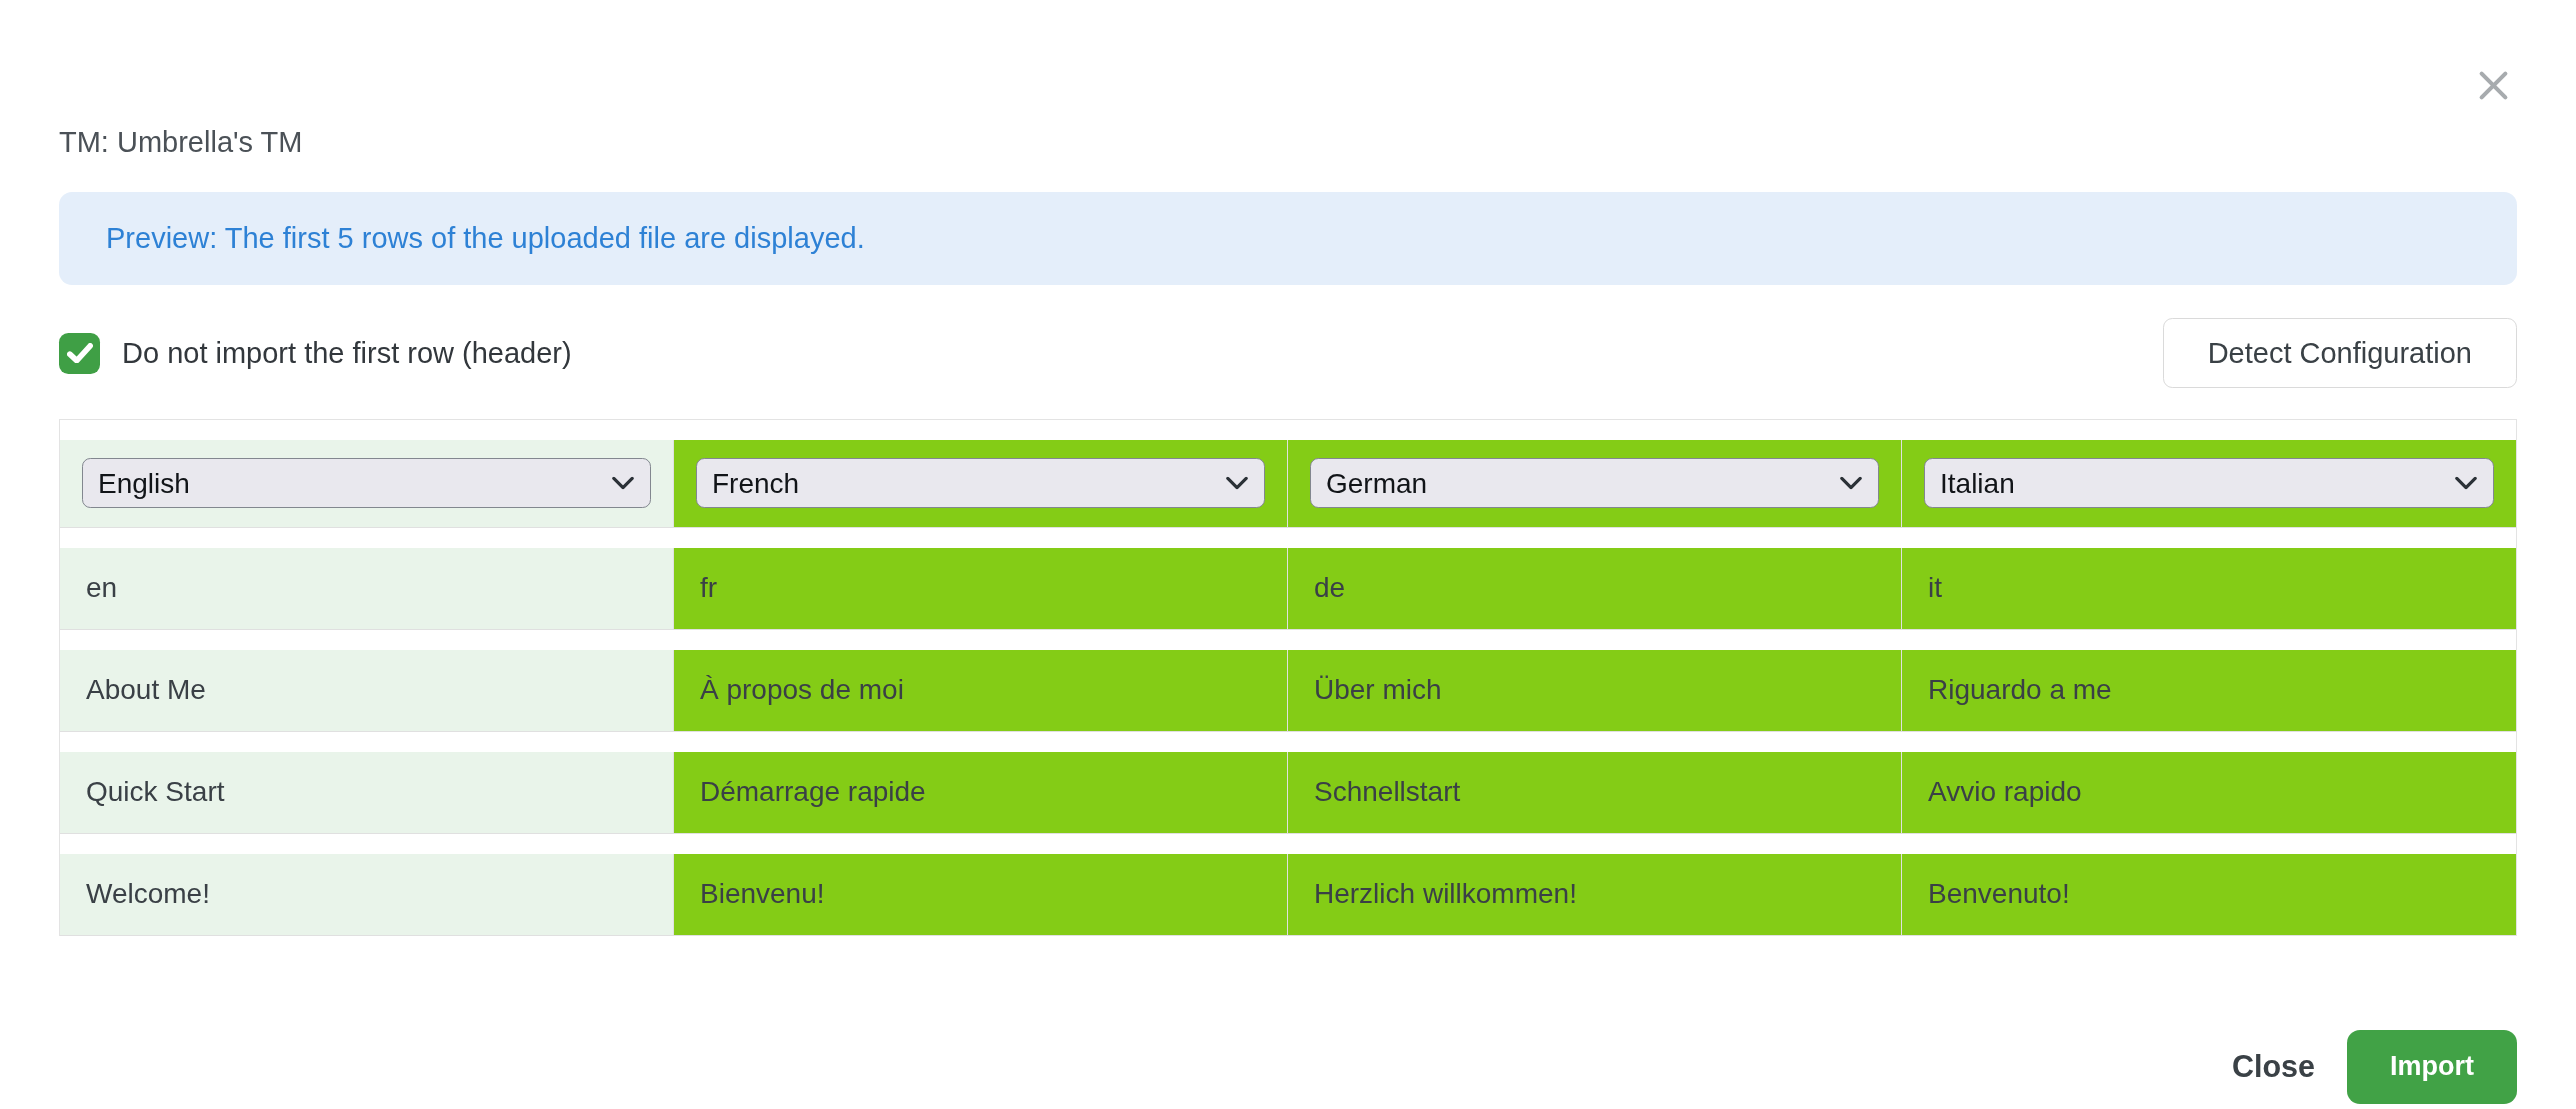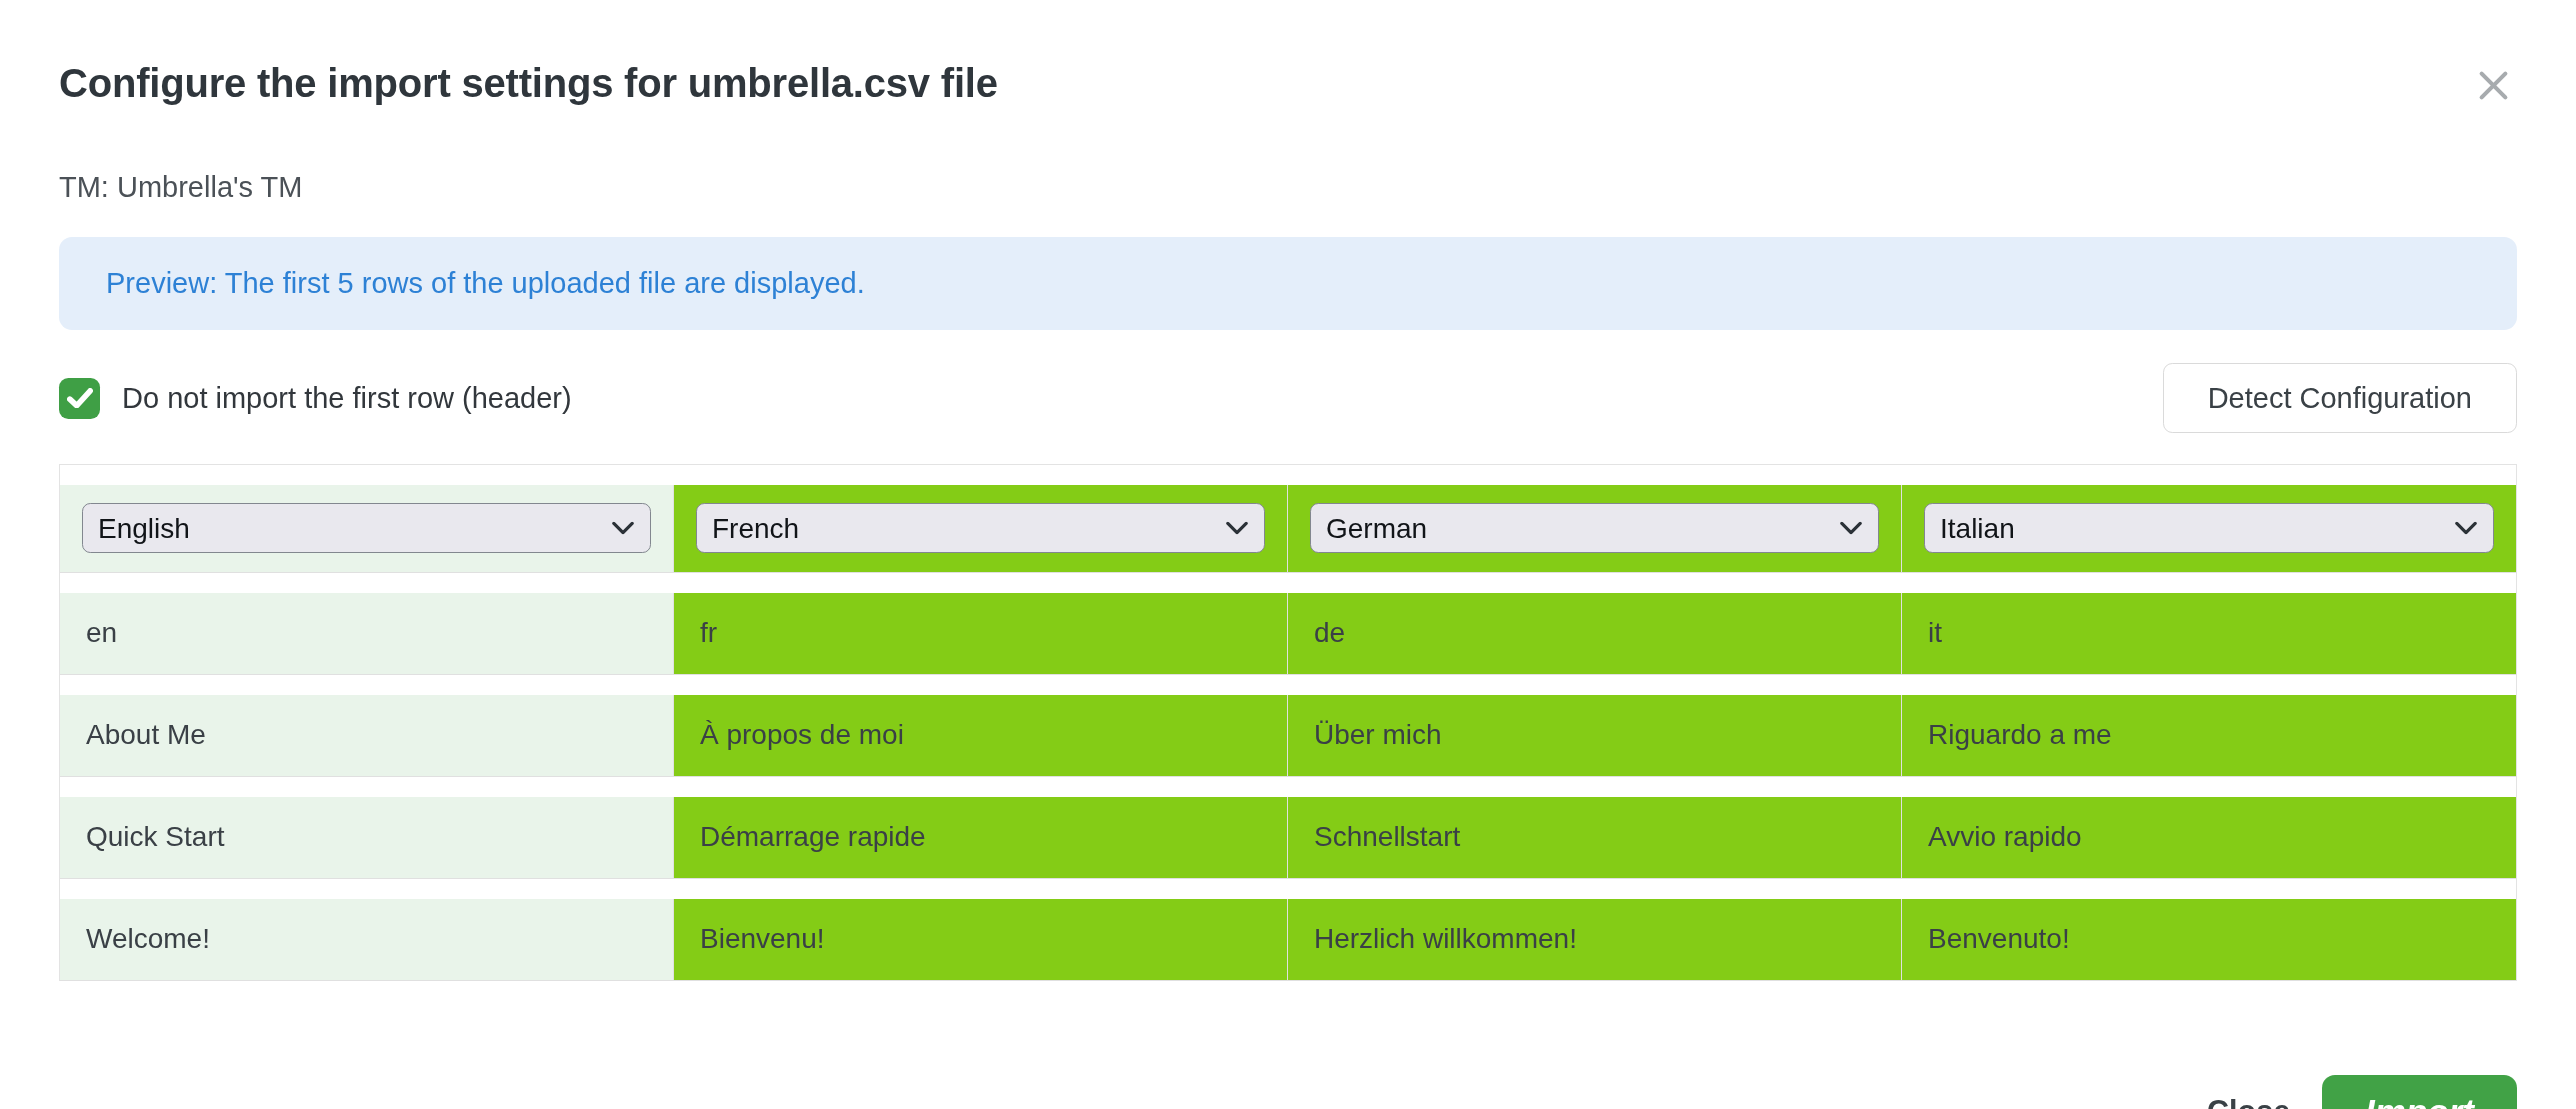--- a/index.html
+++ b/index.html
@@ -97,32 +97,30 @@
     margin-top: 94px;
     display: flex; align-items: center; justify-content: flex-end; gap: 32px;
   }
   .close-text-btn {
     background: transparent; border: none; cursor: pointer;
     font-family: inherit; font-size: 30.5px; font-weight: 600; color: #3a4146;
   }
   .import-btn {
     height: 74px; padding: 0 43px;
     background: #41a246; border: none; border-radius: 13px;
-    font-family: inherit; font-size: 35px; font-weight: 700; color: #ffffff;
+    font-family: inherit; font-size: 27px; font-weight: 700; color: #ffffff;
     cursor: pointer;
-    font-style: italic;
   }
 </style>
 </head>
 <body>
 
 <div class="modal">
 
   <div class="title-row">
-    <h1 class="modal-title">Configure the import settings for umbrella.csv file</h1>
     <button class="close-btn">
       <svg width="31" height="31" viewBox="0 0 34 34">
         <line x1="4" y1="4" x2="30" y2="30" stroke="#a7abae" stroke-width="4.5" stroke-linecap="round"></line>
         <line x1="30" y1="4" x2="4" y2="30" stroke="#a7abae" stroke-width="4.5" stroke-linecap="round"></line>
       </svg>
     </button>
   </div>
 
   <div class="tm-line">TM: Umbrella's TM</div>
 

